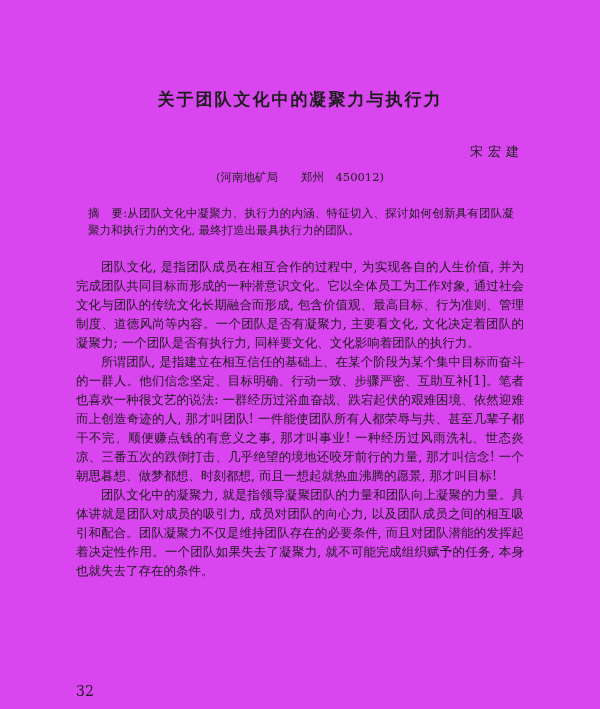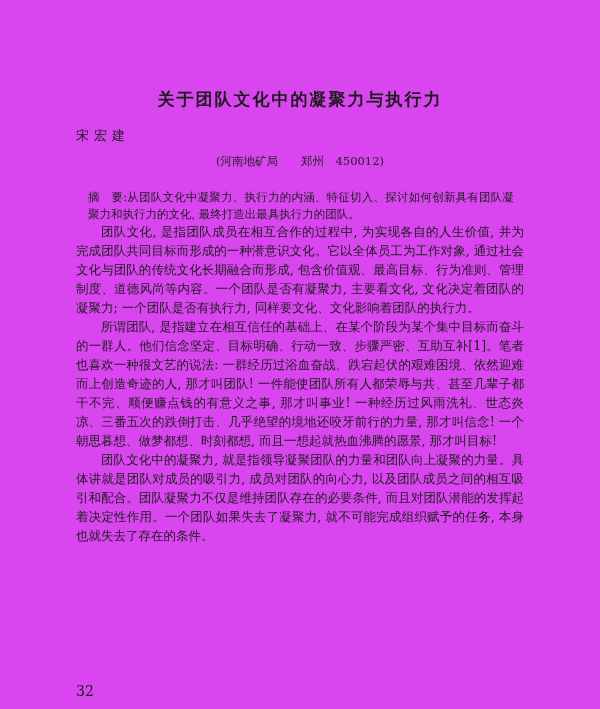--- a/index.html
+++ b/index.html
@@ -22,24 +22,24 @@
     box-sizing: border-box;
   }
   .doc-title {
     text-align: center;
     font-size: 17px;
     font-weight: bold;
     letter-spacing: 2px;
     margin: 0;
   }
   .doc-author {
-    text-align: left;
+    text-align: right;
     font-size: 13px;
     letter-spacing: 5px;
-    margin-top: 16px;
+    margin-top: 32px;
   }
   .doc-affiliation {
     text-align: center;
     font-size: 11.5px;
     margin-top: 9px;
     color: #222;
   }
   .abstract-block {
     margin: 20px 10px 0 12px;
     font-size: 11.5px;
@@ -49,20 +49,21 @@
   .abstract-label, .keywords-label {
     font-weight: normal;
     margin-right: 0;
   }
   .keywords-block {
     margin: 7px 10px 0 12px;
     font-size: 11.5px;
     line-height: 16.5px;
   }
   .body-text {
+    margin-top: 19px;
     font-size: 12.5px;
     line-height: 19px;
     text-align: justify;
   }
   .para {
     text-indent: 2em;
     margin: 0;
   }
   .section-heading {
     font-size: 13.5px;

